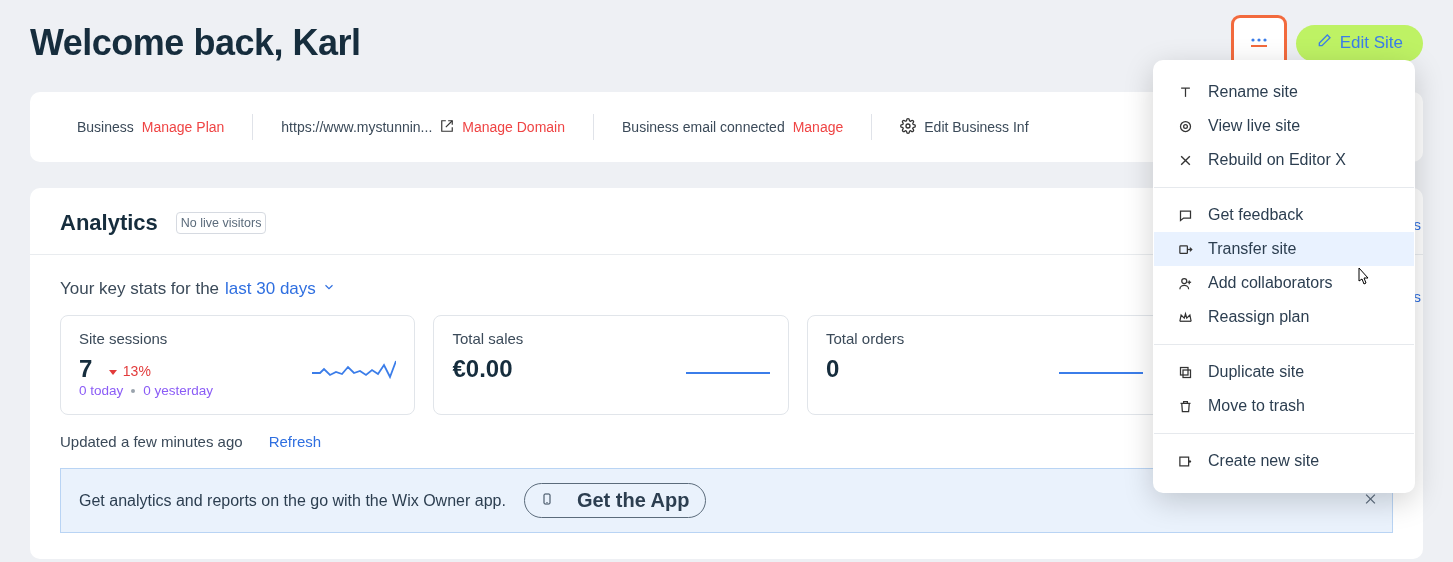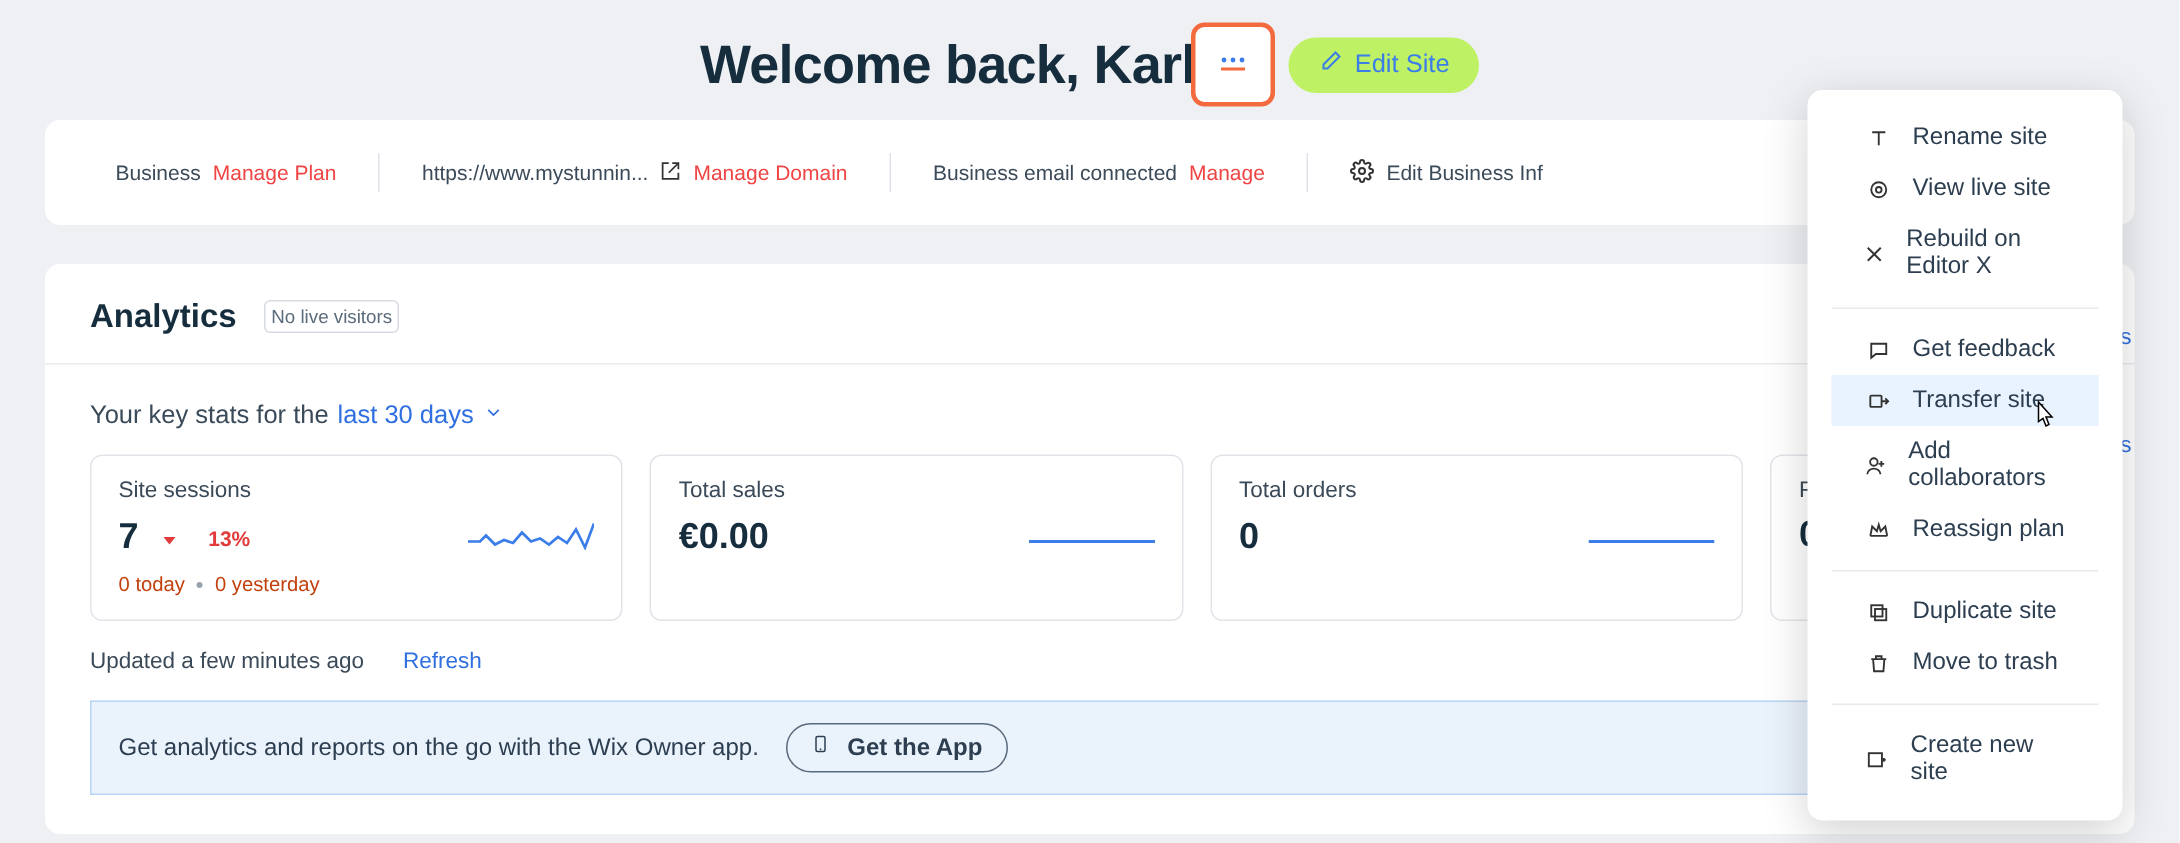--- a/index.html
+++ b/index.html
@@ -10,23 +10,23 @@
     width: 1453px;
     height: 562px;
     overflow: hidden;
     position: relative;
   }
   .page {
     padding: 18px 30px 0 30px;
   }
   .header {
     display: flex;
-    justify-content: center;
+    justify-content: space-between;
     align-items: center;
-    margin-bottom: 12px;
+    margin-bottom: 24px;
   }
   .welcome {
     font-size: 36px;
     font-weight: 700;
     letter-spacing: -0.5px;
   }
   .header-actions {
     display: flex;
     gap: 12px;
     align-items: center;
@@ -109,51 +109,51 @@
   .stat-card {
     flex:1;
     border:1px solid #e1e5ea;border-radius:8px;padding:14px 18px 16px 18px;
     background:#fff;
     position:relative;
     min-height:98px;
   }
   .stat-title { font-size:15px;color:#3b4a59;margin-bottom:8px; }
   .stat-main-row { display:flex;justify-content:space-between;align-items:center; }
   .stat-big { font-size:24px;font-weight:700; }
-  .trend-down { color:#e23b3b;font-size:14px;display:inline-flex;align-items:center;gap:20px;margin-left:10px;font-weight:700; }
+  .trend-down { color:#e23b3b;font-size:14px;display:inline-flex;align-items:center;gap:4px;margin-left:10px;font-weight:400; }
   .sparkline { color:#3b7de9; }
-  .stat-sub { font-size:13.5px;color:#c2410c;margin-top:10px;display:flex;gap:8px;align-items:center; }
+  .stat-sub { font-size:13.5px;color:#8b5cf6;display:flex;gap:8px;align-items:center; }
   .dot { width:4px;height:4px;border-radius:50%;background:#9aa3ad;display:inline-block; }
 
   .updated-row { margin-top:18px;font-size:15px;color:#3b4a59;display:flex;gap:26px;align-items:center; }
   .refresh { color:#2f6fe0;cursor:pointer; }
 
   .banner {
     margin-top:18px;border:1px solid #b9d4f4;background:#eaf2fc;border-radius:0;
     padding:14px 18px;display:flex;align-items:center;gap:18px;font-size:16px;color:#2c3e50;
     position:relative;
   }
   .app-btn {
-    border:1px solid #5b6b7b;border-radius:18px;padding:5px 16px;font-size:16px;font-weight:600;
-    display:flex;gap:12px;align-items:center;color:#2c3e50;background:transparent;
+    border:1px solid #5b6b7b;border-radius:18px;padding:5px 16px;font-size:20px;font-weight:600;
+    display:flex;gap:24px;align-items:center;color:#2c3e50;background:transparent;
   }
   .banner-close {
     position:absolute;right:14px;top:50%;transform:translateY(-50%);color:#5b6b7b;
   }
 
   
   .dropdown {
     position:absolute;
     top:60px;
     right:38px;
-    width:210px;
+    width:262px;
     background:#fff;
     border-radius:10px;
     box-shadow:0 8px 30px rgba(0,0,0,0.18);
-    padding:15px 16px;
+    padding:15px 1px;
     z-index:50;
   }
   .menu-item {
     display:flex;align-items:center;gap:14px;padding:8px 22px;font-size:16px;color:#2c3e50;cursor:pointer;
   }
   .menu-item .mi-icon { width:18px;display:flex;justify-content:center;color:#333; }
   .menu-item.hovered { background:#e9f2ff; }
   .menu-sep { height:1px;background:#e6e9ed;margin:10px 0; }
 
   .link-peek { position:absolute;right:32px;color:#2f6fe0;font-size:15px; }

